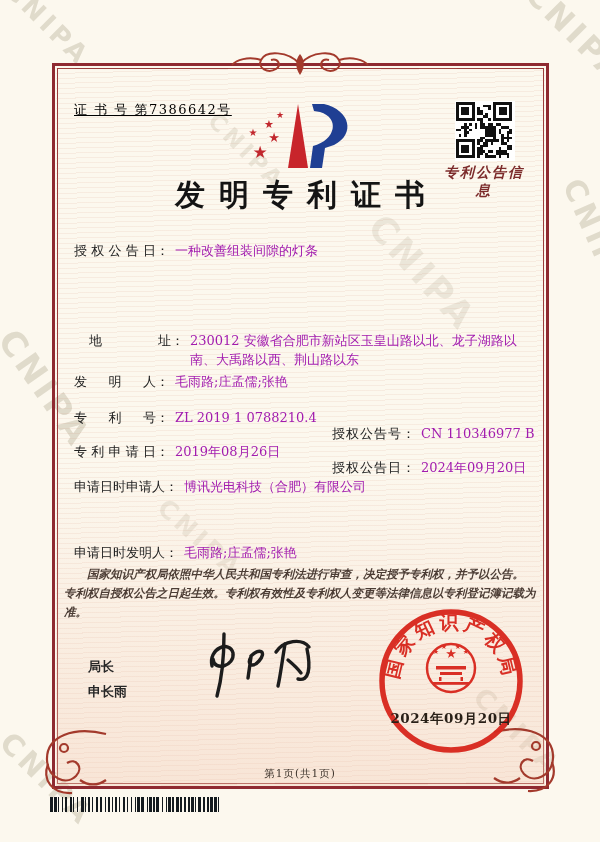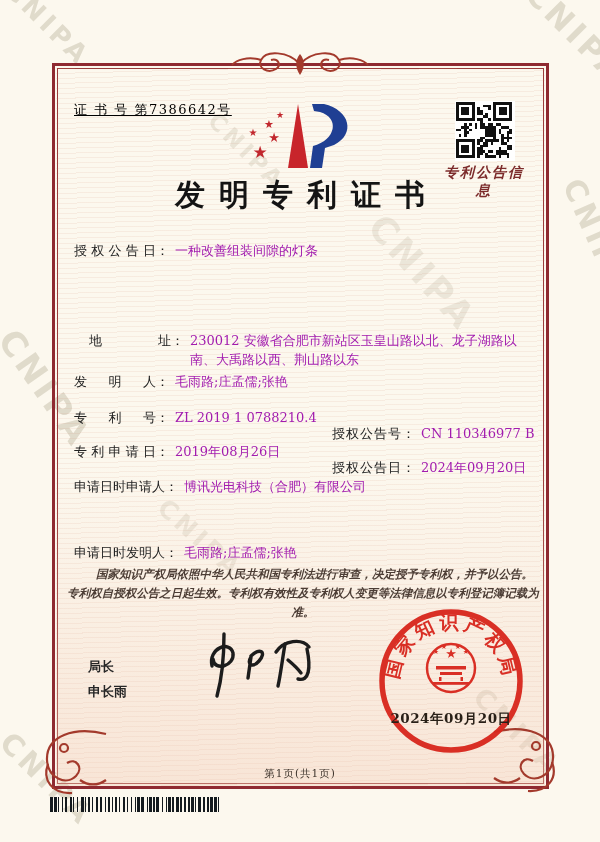--- a/index.html
+++ b/index.html
@@ -48,21 +48,21 @@
   .lab{display:inline-block;width:82px;text-align:justify;text-align-last:justify;color:#222;vertical-align:top;}
   .lab2{display:inline-block;color:#222;vertical-align:top;}
   .colon{display:inline-block;margin-right:6px;vertical-align:top;}
   .val{display:inline-block;color:#a21caf;vertical-align:top;}
   .val-wrap{width:338px;line-break:anywhere;}
   .rcol{position:absolute;left:258px;top:0;white-space:nowrap;margin-top:16px;}
   .rcol .lab{width:70px;letter-spacing:1px;}
   
   .legal{
     position:absolute;left:64px;top:565px;width:478px;
-    font-size:11.5px;line-height:19px;font-style:italic;color:#4c3d35;font-weight:600;text-align:center;
+    font-size:11.5px;line-height:19px;font-style:italic;color:#4c3d35;font-weight:600;
   }
   .legal .l1{text-indent:2em;}
   
   .director{position:absolute;left:88px;font-size:13px;font-weight:600;color:#262626;}
   .sig{position:absolute;left:188px;top:626px;}
   
   .seal{position:absolute;left:376px;top:606px;opacity:.96;}
   
   .page-no{position:absolute;left:0;right:0;top:767px;text-align:center;font-size:10.5px;letter-spacing:1px;color:#3d332b;}
   .barcode{position:absolute;left:50px;top:797px;height:15px;display:flex;align-items:stretch;}

